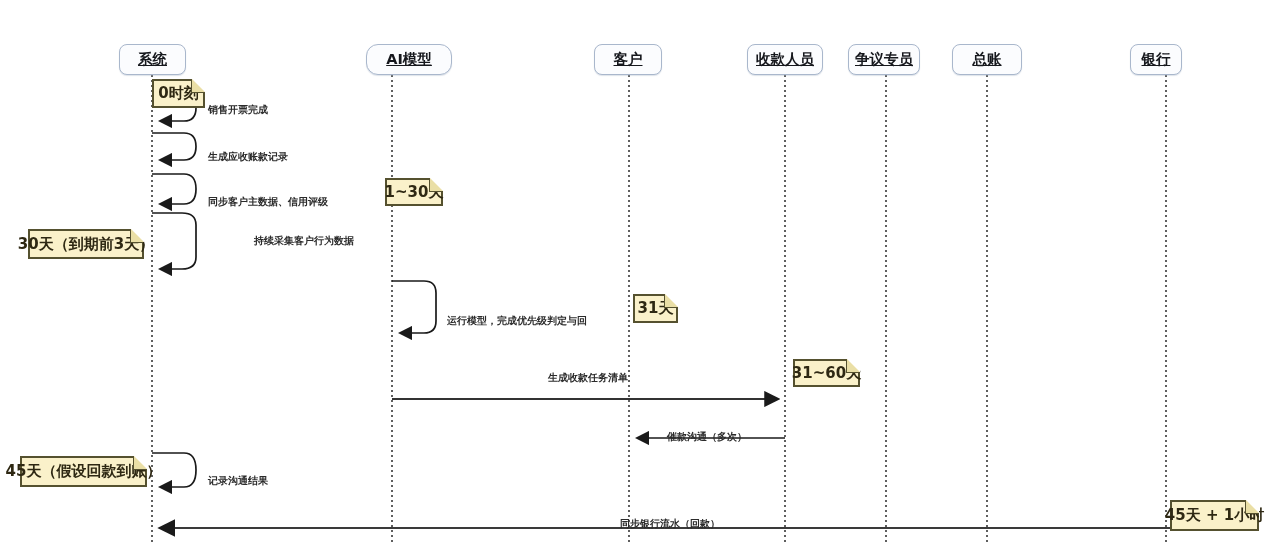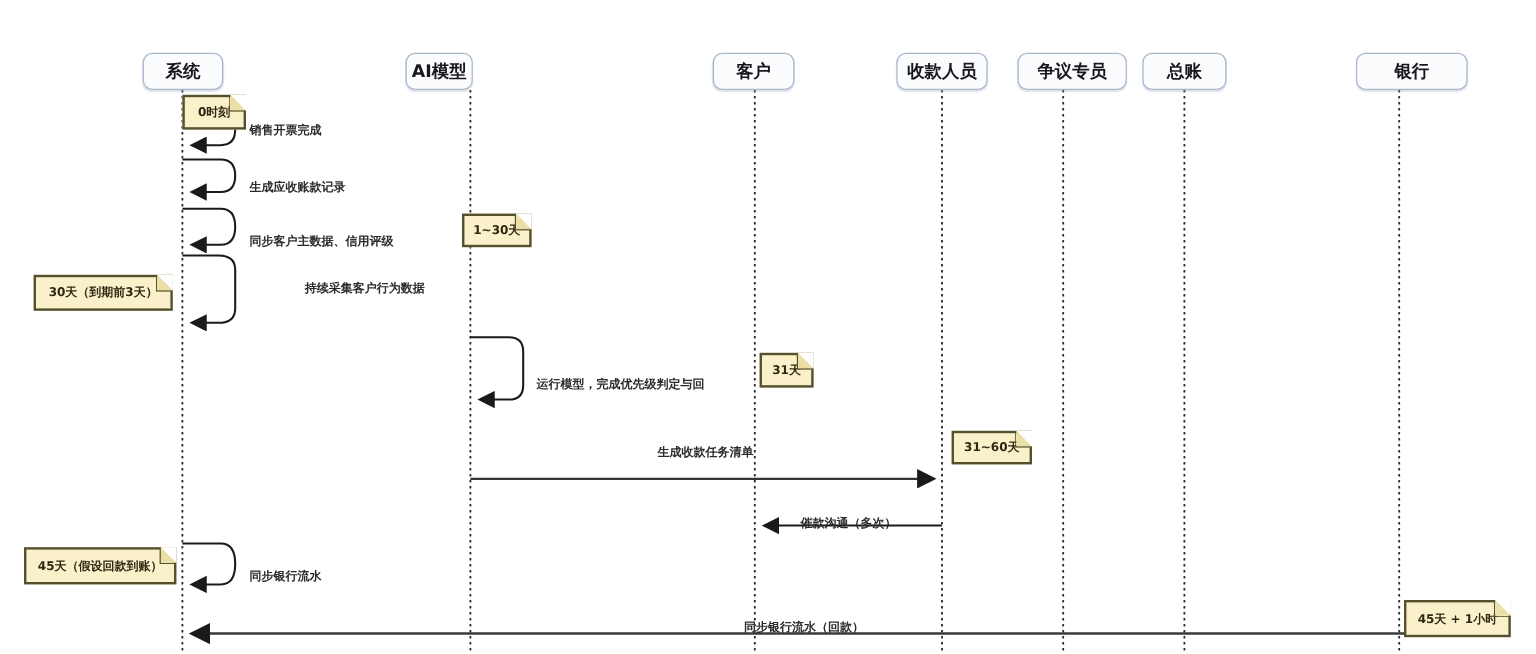--- a/index.html
+++ b/index.html
@@ -7,25 +7,26 @@
     position:relative;width:1280px;height:545px;background:#ffffff;overflow:hidden;
     font-family:"DejaVu Sans","Liberation Sans",sans-serif;
   }
   #lines{position:absolute;left:0;top:0;z-index:1;}
   .actor{
     position:absolute;top:44px;height:31px;box-sizing:border-box;
     background:#FBFCFE;border:1.5px solid #A9B7CC;border-radius:8px;
     display:flex;align-items:center;justify-content:center;
     font-size:14.5px;font-weight:700;color:#16181D;z-index:4;
     box-shadow:0 1px 1px rgba(160,175,195,.35);
+    text-decoration:underline;
   }
   .note{
     position:absolute;box-sizing:border-box;background:#FAF1CA;border:2px solid #55512F;
     display:flex;align-items:center;justify-content:center;
-    font-size:10px;font-weight:700;color:#2E2813;z-index:5;white-space:nowrap;
+    font-size:15px;font-weight:700;color:#2E2813;z-index:5;white-space:nowrap;
   }
   .note::before{
     content:"";position:absolute;top:-2px;right:-2px;width:0;height:0;
     border-style:solid;border-width:0 13px 13px 0;
     border-color:#ffffff #ffffff #EADFA6 #EADFA6;
     box-shadow:-1px 1px 0 #55512F;
   }
   .msg{
     position:absolute;font-size:10px;font-weight:600;color:#2B2B2B;z-index:3;
     white-space:nowrap;line-height:15px;margin-top:12px;
@@ -60,39 +61,39 @@
     <path d="M392 281 H424 Q436 281 436 293 V321 Q436 333 424 333 H400" fill="none" stroke="#1a1a1a" stroke-width="1.7" marker-end="url(#arr)"></path>
 
     <path d="M152 453 H184 Q196 453 196 470 Q196 487 184 487 H160" fill="none" stroke="#1a1a1a" stroke-width="1.7" marker-end="url(#arr)"></path>
 
     <path d="M392 399 H778" fill="none" stroke="#333333" stroke-width="1.9" marker-end="url(#arr)"></path>
     <path d="M785 438 H637" fill="none" stroke="#1a1a1a" stroke-width="1.7" marker-end="url(#arr)"></path>
     <path d="M1172 528 H160" fill="none" stroke="#3a3a3a" stroke-width="2.1" marker-end="url(#arr)"></path>
   </svg>
 
   <div class="actor" style="left:119px;width:67px;">系统</div>
-  <div class="actor" style="left:338px;width:56px;">AI模型</div>
+  <div class="actor" style="left:366px;width:86px;border-radius:12px;">AI模型</div>
   <div class="actor" style="left:594px;width:68px;">客户</div>
   <div class="actor" style="left:747px;width:76px;">收款人员</div>
-  <div class="actor" style="left:848px;width:91px;">争议专员</div>
+  <div class="actor" style="left:848px;width:72px;">争议专员</div>
   <div class="actor" style="left:952px;width:70px;">总账</div>
-  <div class="actor" style="left:1130px;width:93px;">银行</div>
+  <div class="actor" style="left:1130px;width:52px;">银行</div>
 
   <div class="msg" style="left:208px;top:90px;">销售开票完成</div>
   <div class="msg" style="left:208px;top:137px;">生成应收账款记录</div>
   <div class="msg" style="left:208px;top:182px;">同步客户主数据、信用评级</div>
   <div class="msg center" style="left:200px;top:219px;width:208px;">
     <div>持续采集客户行为数据</div>
   </div>
   <div class="msg" style="left:447px;top:301px;">运行模型，完成优先级判定与回</div>
   <div class="msg center" style="left:488px;top:356px;width:200px;">
     <div>生成收款任务清单</div>
   </div>
   <div class="msg center" style="left:607px;top:415px;width:200px;">催款沟通（多次）</div>
-  <div class="msg" style="left:208px;top:461px;">同步银行流水</div>
+  <div class="msg" style="left:208px;top:461px;">记录沟通结果</div>
   <div class="msg center" style="left:560px;top:502px;width:220px;">同步银行流水（回款）</div>
 
   <div class="note" style="left:152px;top:79px;width:53px;height:29px;">0时刻</div>
   <div class="note" style="left:385px;top:178px;width:58px;height:28px;">1~30天</div>
   <div class="note" style="left:28px;top:229px;width:116px;height:30px;">30天（到期前3天）</div>
   <div class="note" style="left:633px;top:294px;width:45px;height:29px;">31天</div>
   <div class="note" style="left:793px;top:359px;width:67px;height:28px;">31~60天</div>
   <div class="note" style="left:20px;top:456px;width:127px;height:31px;">45天（假设回款到账）</div>
   <div class="note" style="left:1170px;top:500px;width:89px;height:31px;">45天 + 1小时</div>
 

